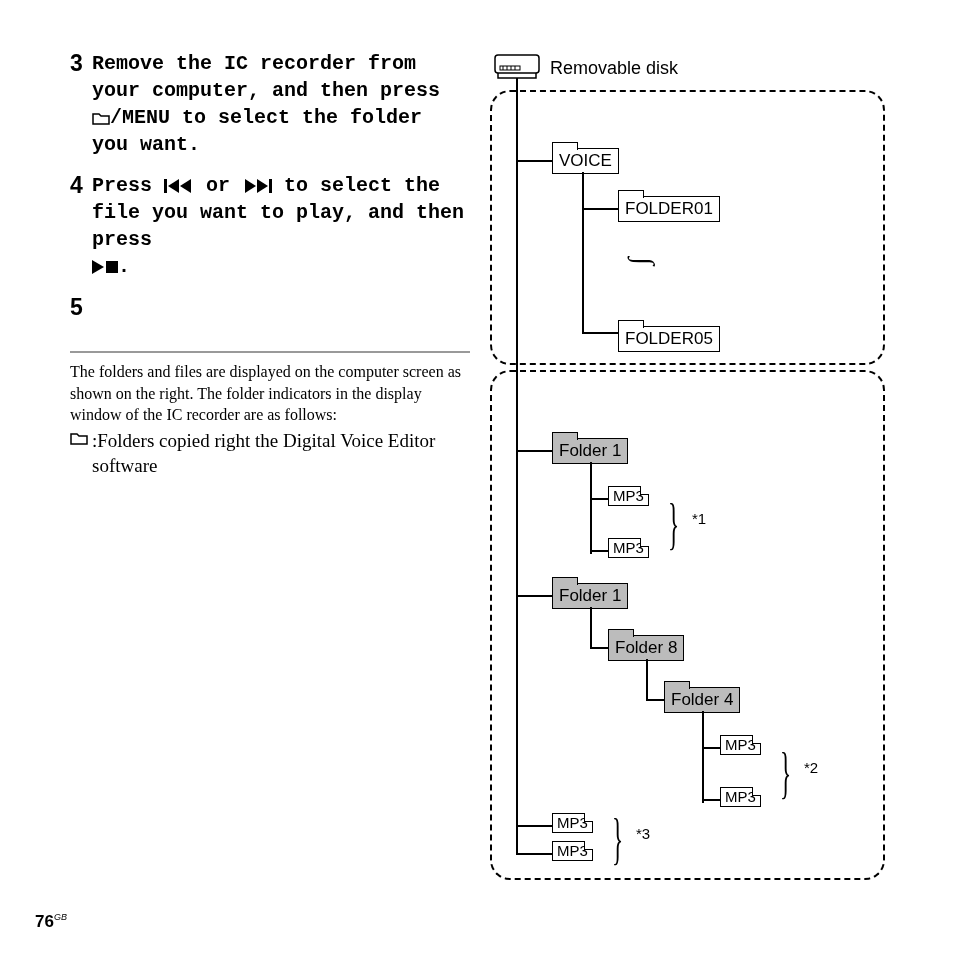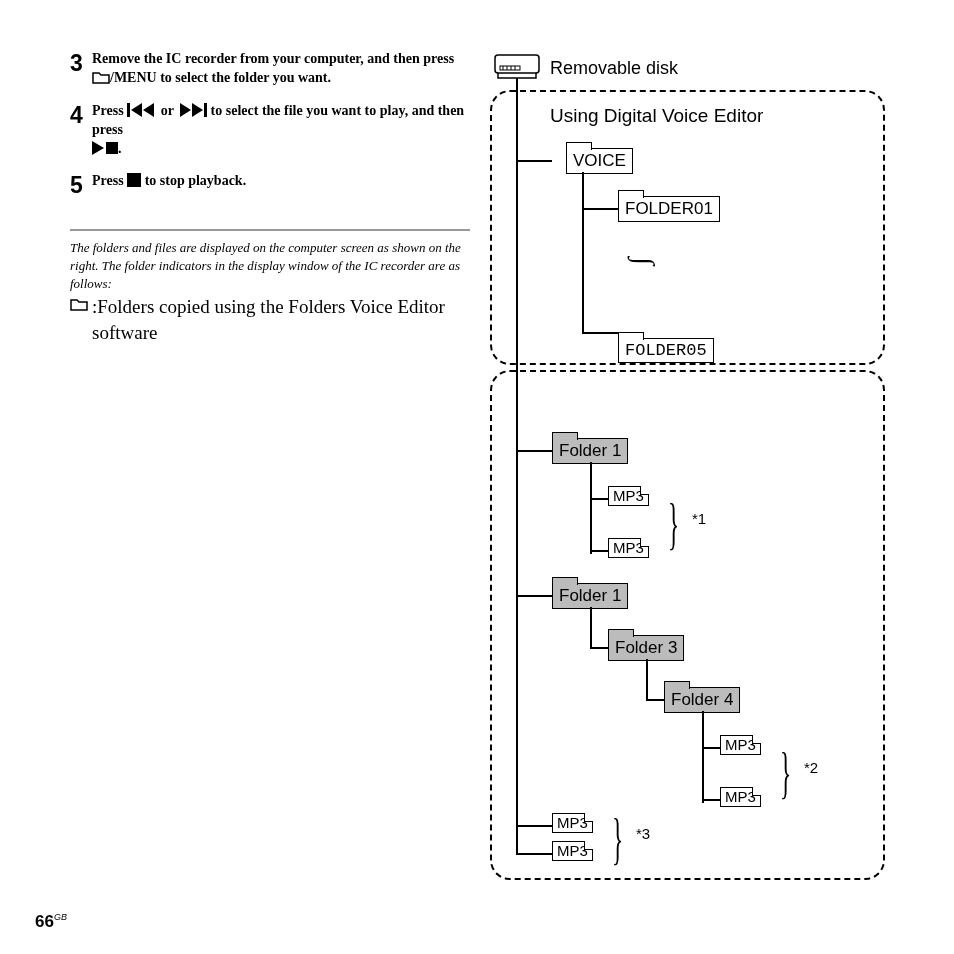--- a/index.html
+++ b/index.html
@@ -18,42 +18,41 @@
 
   .step { display: flex; margin-bottom: 14px; }
   .step-num {
     font-family: Arial, Helvetica, sans-serif;
     font-weight: bold;
     font-size: 23px;
     width: 22px;
     flex-shrink: 0;
   }
   .step-text {
-    font-family: Liberation Serif, serif;
-    font-weight: bold;
-    font-size: 14px;
+    font-family: Liberation Mono, monospace;
+    font-weight: bold;
+    font-size: 20px;
     line-height: 1.35;
   }
 
   .rule {
     border: none;
     border-top: 2px solid #999;
     margin: 30px 0 8px 0;
   }
   h2.section-title {
     font-family: Arial, Helvetica, sans-serif;
     font-weight: bold;
     font-size: 25px;
     line-height: 1.15;
     margin-bottom: 14px;
   }
   .body-text {
-    font-size: 13px;
+    font-size: 16px;
     line-height: 1.35;
-    font-style: italic;
   }
   .legend-row { display: flex; align-items: flex-start; margin-top: 2px; }
   .legend-icon { width: 22px; flex-shrink: 0; padding-top: 3px; }
   .legend-text { font-size: 19px; line-height: 1.35; }
 
   .icon {
     display: inline-block;
     vertical-align: -2px;
     width: 18px; height: 14px;
   }
@@ -164,36 +163,31 @@
               <rect x="27" y="0" width="3" height="14"></rect>
             </svg></span><span> to select the file you want to play, and then press </span><br><span class="icon" style="width:26px"><svg viewBox="0 0 26 14">
               <polygon points="0,0 0,14 12,7"></polygon>
               <rect x="14" y="1" width="12" height="12"></rect>
             </svg></span><span>.</span>
       </div>
     </div>
 
     <div class="step">
       <div class="step-num">5</div>
-      <div class="step-text">
-        <span>Press </span><span class="icon" style="width:14px"><svg viewBox="0 0 14 14">
-              <rect x="0" y="0" width="14" height="14"></rect>
-            </svg></span><span> to stop playback.</span>
-      </div>
     </div>
 
     <hr class="rule">
 
     <p class="body-text">The folders and files are displayed on the computer screen as shown on the right. The folder indicators in the display window of the IC recorder are as follows:</p>
 
     <div class="legend-row">
       <span class="legend-icon"><svg viewBox="0 0 18 14" width="18" height="14">
             <path d="M1 3 h6 l2 2 h8 v8 h-16 z" fill="none" stroke="#000" stroke-width="1.5"></path>
           </svg></span>
-      <span class="legend-text">:Folders copied using the Folders Voice Editor software</span>
+      <span class="legend-text">:Folders copied right the Digital Voice Editor software</span>
     </div>
 
   </div>
 
   <div class="right-col">
     <div class="diagram">
 
       <span class="disk-icon"><svg width="46" height="26">
             <rect x="1" y="1" width="44" height="18" rx="3" fill="#fff" stroke="#000" stroke-width="1.5"></rect>
             <rect x="6" y="12" width="20" height="4" fill="none" stroke="#000" stroke-width="1"></rect>
@@ -203,50 +197,49 @@
             <line x1="21" y1="12" x2="21" y2="16" stroke="#000"></line>
             <path d="M4 19 L4 24 L42 24 L42 19" fill="none" stroke="#000" stroke-width="1.5"></path>
           </svg></span>
       <span class="disk-label">Removable disk</span>
 
       <div class="line vline" style="left:26px; top:28px; height:775px;"></div>
 
       <div class="dashbox top"></div>
       <div class="dashbox bottom"></div>
 
-      <span class="grp-title dve">Using Digital Voice Editor</span>
 
       <div class="line hline" style="left:26px; top:110px; width:36px;"></div>
-      <div class="folder" style="left:76px; top:98px;">VOICE</div>
+      <div class="folder" style="left:62px; top:98px;">VOICE</div>
       <div class="line vline" style="left:92px; top:122px; height:160px;"></div>
 
       <div class="line hline" style="left:92px; top:158px; width:36px;"></div>
       <div class="folder" style="left:128px; top:146px;">FOLDER01</div>
 
       <div class="tilde" style="left:150px; top:195px;">∫</div>
 
       <div class="line hline" style="left:92px; top:282px; width:36px;"></div>
-      <div class="folder" style="left:128px; top:288px;font-family:Liberation Mono, monospace;">FOLDER05</div>
+      <div class="folder" style="left:128px; top:276px;">FOLDER05</div>
 
       <div class="line hline" style="left:26px; top:400px; width:36px;"></div>
       <div class="folder grey" style="left:62px; top:388px;">Folder 1</div>
       <div class="line vline" style="left:100px; top:412px; height:92px;"></div>
       <div class="line hline" style="left:100px; top:448px; width:18px;"></div>
       <div class="file" style="left:118px; top:436px;">MP3</div>
       <div class="line hline" style="left:100px; top:500px; width:18px;"></div>
       <div class="file" style="left:118px; top:488px;">MP3</div>
       <div class="brace" style="left:178px; top:440px;">}</div>
       <div class="note" style="left:202px; top:460px;">*1</div>
 
       <div class="line hline" style="left:26px; top:545px; width:36px;"></div>
       <div class="folder grey" style="left:62px; top:533px;">Folder 1</div>
       <div class="line vline" style="left:100px; top:557px; height:40px;"></div>
 
       <div class="line hline" style="left:100px; top:597px; width:18px;"></div>
-      <div class="folder grey" style="left:118px; top:585px;">Folder 3</div>
+      <div class="folder grey" style="left:118px; top:585px;">Folder 8</div>
       <div class="line vline" style="left:156px; top:609px; height:40px;"></div>
 
       <div class="line hline" style="left:156px; top:649px; width:18px;"></div>
       <div class="folder grey" style="left:174px; top:637px;">Folder 4</div>
       <div class="line vline" style="left:212px; top:661px; height:92px;"></div>
       <div class="line hline" style="left:212px; top:697px; width:18px;"></div>
       <div class="file" style="left:230px; top:685px;">MP3</div>
       <div class="line hline" style="left:212px; top:749px; width:18px;"></div>
       <div class="file" style="left:230px; top:737px;">MP3</div>
       <div class="brace" style="left:290px; top:689px;">}</div>
@@ -257,14 +250,14 @@
       <div class="line hline" style="left:26px; top:803px; width:36px;"></div>
       <div class="file" style="left:62px; top:791px;">MP3</div>
       <div class="brace" style="left:122px; top:755px;">}</div>
       <div class="note" style="left:146px; top:775px;">*3</div>
 
     </div>
   </div>
 </div>
 
 <div class="page-num">
-  <span>66</span><sup>GB</sup>
+  <span>76</span><sup>GB</sup>
 </div>
 
 </body></html>

